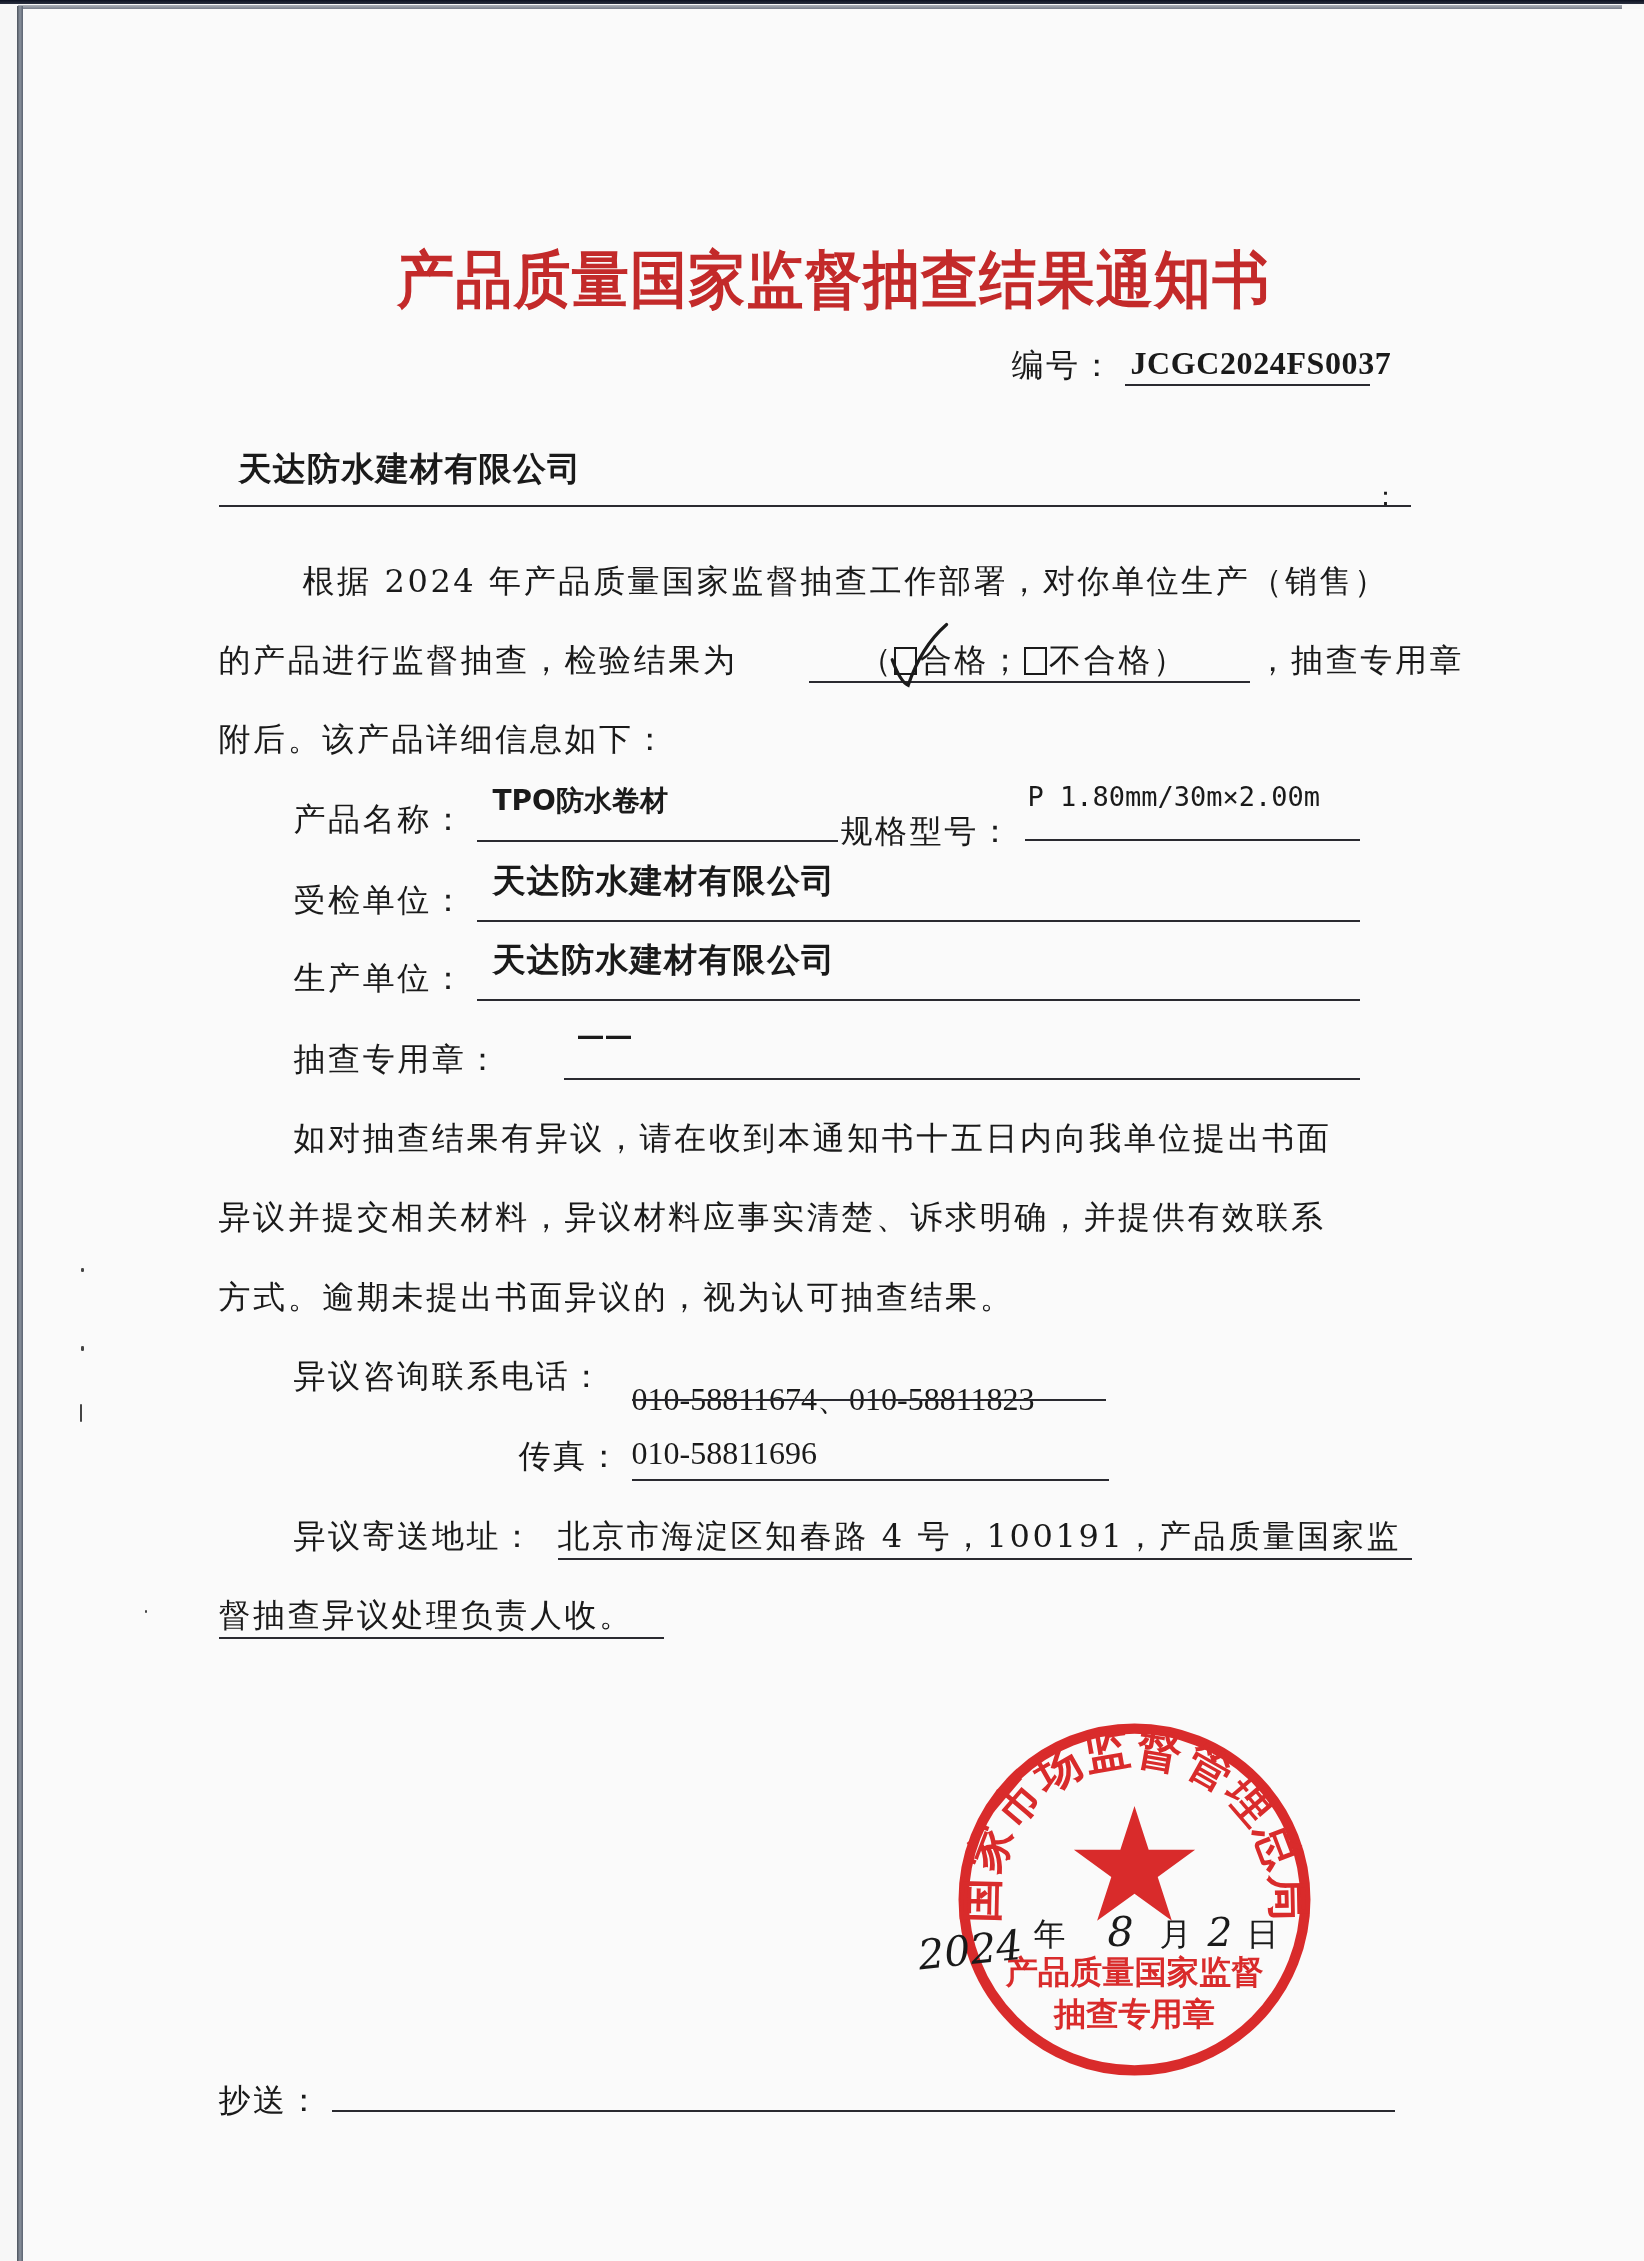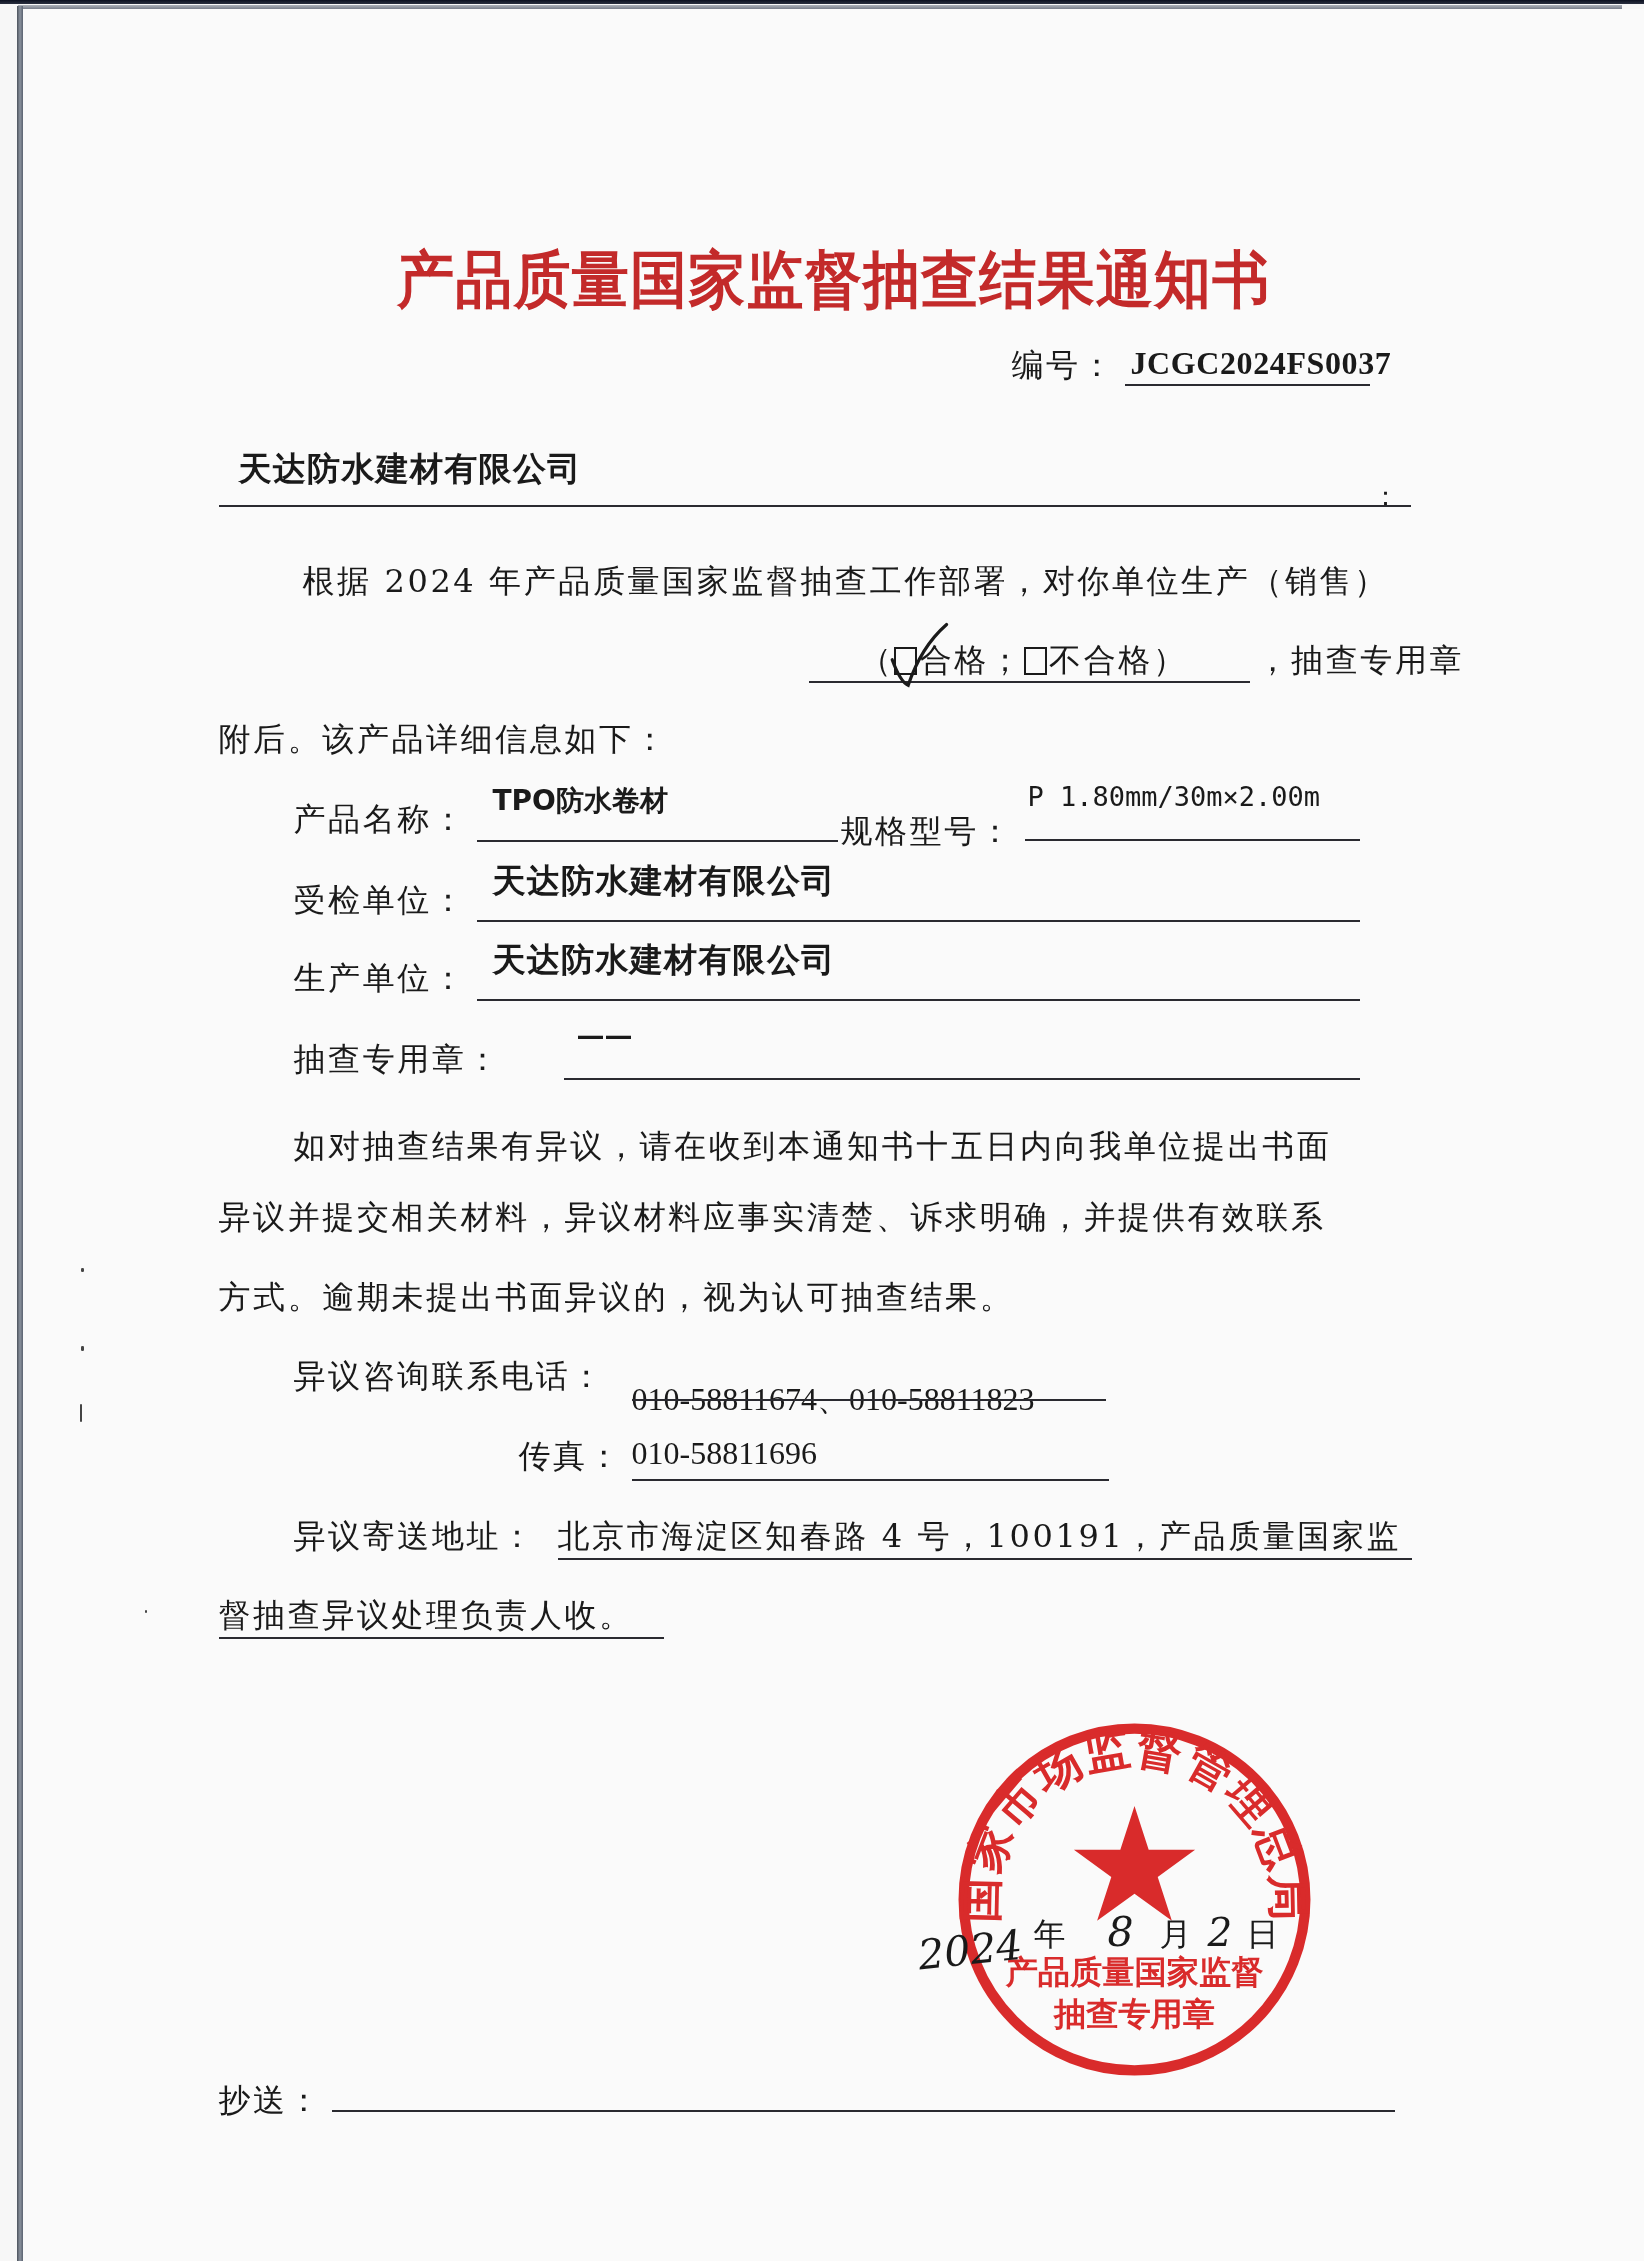--- a/index.html
+++ b/index.html
@@ -59,20 +59,21 @@
   <div class="abs body-text" style="left:989px; top:335px;">编号：</div>
   <div class="abs code" style="left:1108px; top:336px;">JCGC2024FS0037</div>
   <div class="uline" style="left:1102px; top:375px; width:245px;"></div>
 
   <div class="abs bold-sans" style="left:216px; top:438px; font-size:33px; letter-spacing:1.3px;">天达防水建材有限公司</div>
   <div class="uline" style="left:196px; top:496px; width:1192px;"></div>
   <div class="abs body-text" style="left:1350px; top:470px; font-size:26px;">：</div>
 
   <div class="abs body-text" style="left:280px; top:551px;">根据 2024 年产品质量国家监督抽查工作部署，对你单位生产（销售）</div>
 
+  <div class="abs body-text" style="left:196px; top:630px;">的产品进行监督抽查，检验结果为</div>
   <div class="abs body-text" style="left:837px; top:630px;">
     <span>（</span><span class="checkbox"></span><span>合格；</span><span class="checkbox"></span><span>不合格）</span>
   </div>
   <div class="uline" style="left:786px; top:672px; width:441px;"></div>
   <svg class="checkmark" width="64" height="71" viewBox="0 0 100 110">
     <path d="M5 60 Q18 95 30 100 Q50 40 90 5" fill="none" stroke="#1a1a1a" stroke-width="5" stroke-linecap="round"></path>
   </svg>
   <div class="abs body-text" style="left:1234px; top:630px;">，抽查专用章</div>
 
   <div class="abs body-text" style="left:196px; top:709px;">附后。该产品详细信息如下：</div>
@@ -90,21 +91,21 @@
   <div class="uline" style="left:454px; top:911px; width:883px;"></div>
 
   <div class="abs body-text" style="left:271px; top:948px;">生产单位：</div>
   <div class="abs bold-sans" style="left:470px; top:929px; font-size:33px; letter-spacing:1.3px;">天达防水建材有限公司</div>
   <div class="uline" style="left:454px; top:990px; width:883px;"></div>
 
   <div class="abs body-text" style="left:271px; top:1029px;">抽查专用章：</div>
   <div class="abs" style="left:554px; top:1010px; font-size:28px; font-weight:bold;">——</div>
   <div class="uline" style="left:541px; top:1069px; width:796px;"></div>
 
-  <div class="abs body-text" style="left:271px; top:1108px;margin-top:8px;">如对抽查结果有异议，请在收到本通知书十五日内向我单位提出书面</div>
+  <div class="abs body-text" style="left:271px; top:1108px;">如对抽查结果有异议，请在收到本通知书十五日内向我单位提出书面</div>
   <div class="abs body-text" style="left:196px; top:1187px;">异议并提交相关材料，异议材料应事实清楚、诉求明确，并提供有效联系</div>
   <div class="abs body-text" style="left:196px; top:1267px;">方式。逾期未提出书面异议的，视为认可抽查结果。</div>
 
   <div class="abs body-text" style="left:271px; top:1346px;">异议咨询联系电话：</div>
   <div class="abs body-text" style="left:609px; top:1346px; font-family:'Liberation Serif', serif; letter-spacing:0;margin-top:23px;">010-58811674、010-58811823</div>
   <div class="uline" style="left:609px; top:1390px; width:474px;"></div>
 
   <div class="abs body-text" style="left:496px; top:1426px;">传真：</div>
   <div class="abs body-text" style="left:609px; top:1426px; font-family:'Liberation Serif', serif; letter-spacing:0;">010-58811696</div>
   <div class="uline" style="left:609px; top:1470px; width:477px;"></div>

